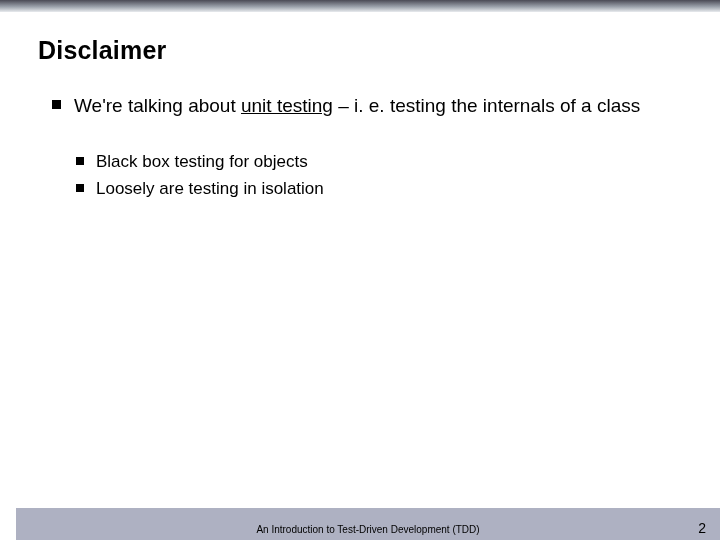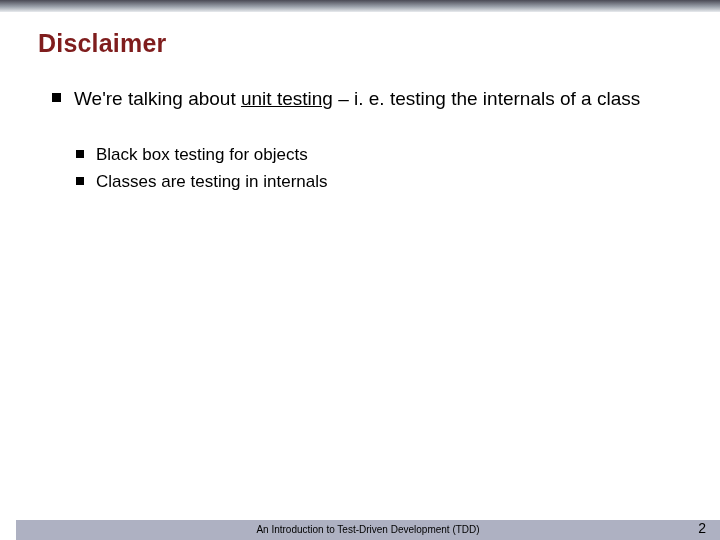--- a/index.html
+++ b/index.html
@@ -11,24 +11,24 @@
   }
   .topbar {
     height: 12px;
     width: 100%;
     background: linear-gradient(to bottom, #4a4a55 0%, #9aa0aa 55%, #e8ebee 100%);
   }
   .content {
     padding: 8px 38px 0 38px;
   }
   .title {
-    color: #7f1d1d;
+    color: #000000;
     font-size: 25px;
     font-weight: bold;
-    margin-top: 9px;
+    margin-top: 16px;
     margin-bottom: 28px;
     letter-spacing: 0.2px;
   }
   ul.lvl1 {
     list-style: none;
     padding-left: 14px;
   }
   ul.lvl1 > li {
     position: relative;
     padding-left: 22px;
@@ -92,21 +92,21 @@
   }
   .underline {
     text-decoration: underline;
   }
   .footer {
     position: absolute;
     left: 16px;
     right: 0;
     bottom: 0;
     background: #aeb1c2;
-    height: 20px;
+    height: 32px;
     padding-left: 12px;
   }
   .footer-text {
     position: absolute;
     bottom: 5px;
     left: 50%;
     transform: translateX(-50%);
     font-size: 10px;
     color: #000;
     text-align: center;
@@ -133,21 +133,21 @@
     <li>
       <span>We're talking about </span><span class="underline">unit testing</span><span> – i. e. testing the internals of a class</span>
     </li>
     <li class="sub-block" style="padding-left:0;margin-bottom:0;">
       <style>.sub-block::before{display:none !important;}</style>
       <ul class="lvl2">
         <li>
           <span>Black box testing for objects</span>
         </li>
         <li>
-          <span>Classes are testing in internals</span>
+          <span>Loosely are testing in isolation</span>
         </li>
       </ul>
     </li>
   </ul>
 </div>
 
 <div class="footer">
   <div class="footer-text">An Introduction to Test-Driven Development (TDD)</div>
   <div class="footer-page">2</div>
 </div>

